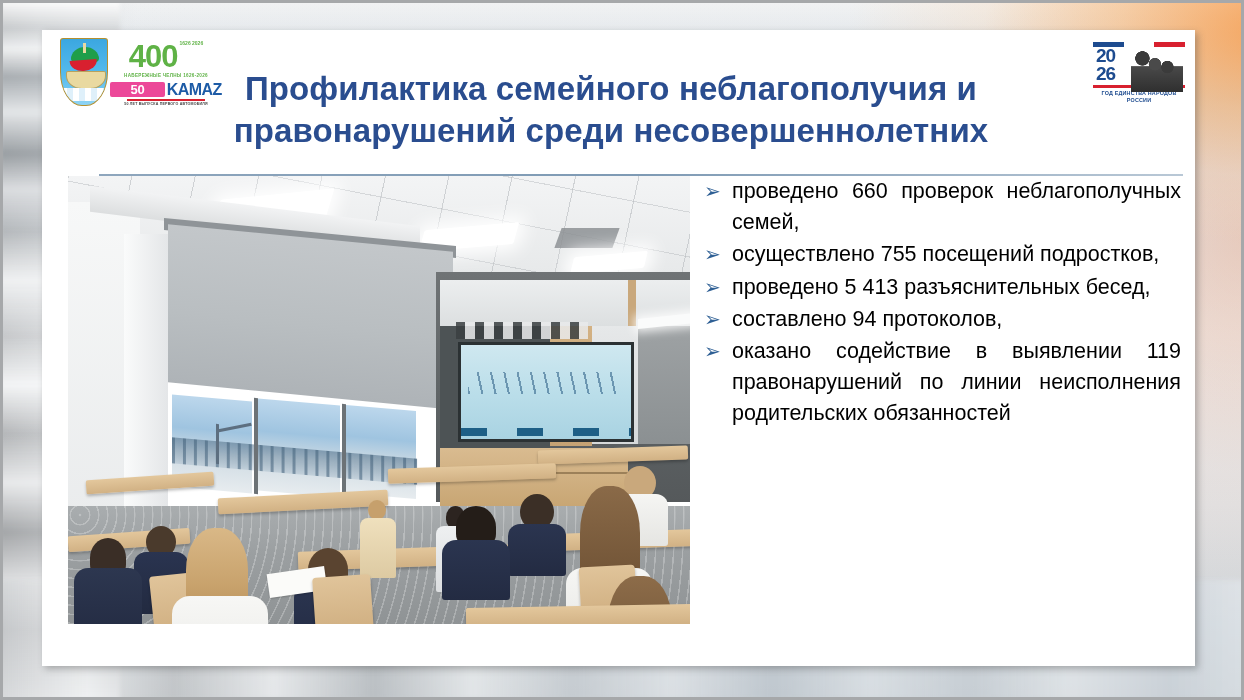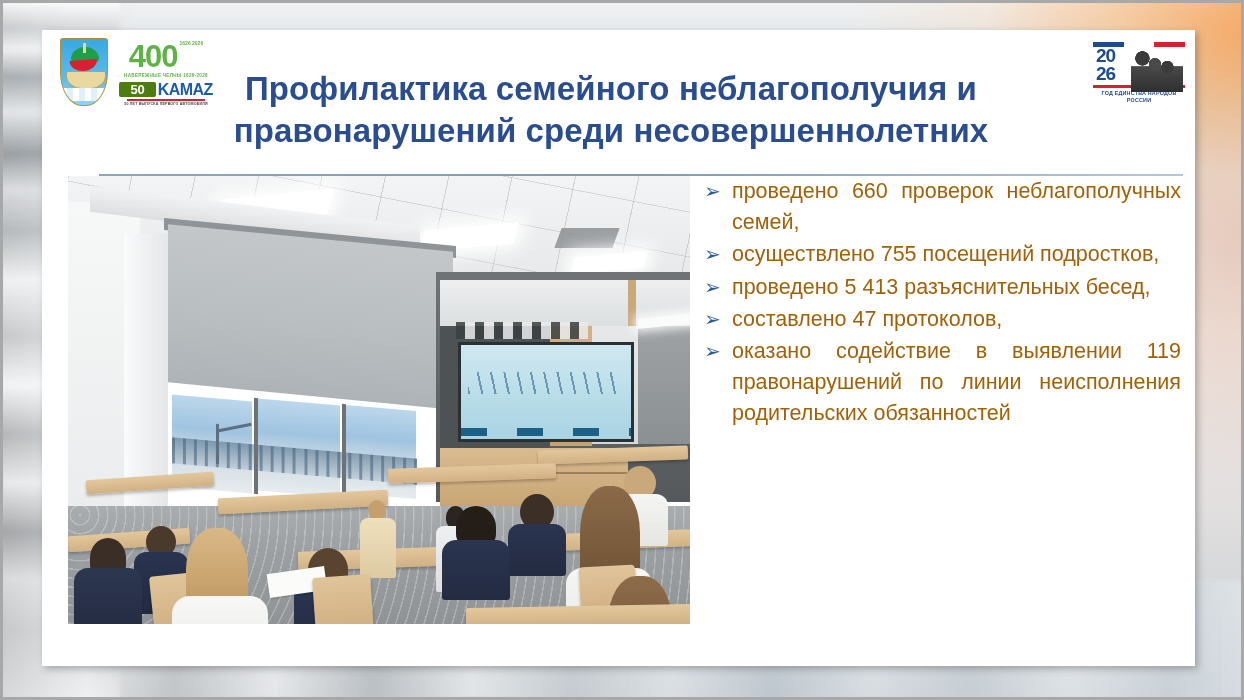--- a/index.html
+++ b/index.html
@@ -92,21 +92,21 @@
   }
   .coa-mast{position:absolute;left:22px;top:4px;width:3px;height:10px;background:#e9d9a0;}
 
   
   .brand400{display:flex;flex-direction:column;align-items:center;width:104px;padding-top:3px;}
   .b4-row{display:flex;align-items:center;justify-content:center;}
   .b4-4{font:700 31px/1 "Liberation Sans",sans-serif;color:#5fb246;letter-spacing:-1px;}
   .b4-badge{font:700 5px/1 "Liberation Sans",sans-serif;color:#5fb246;margin-left:2px;align-self:flex-start;}
   .b4-cap{font:700 4.6px/1.25 "Liberation Sans",sans-serif;color:#5fb246;letter-spacing:.3px;text-align:center;margin-top:1px;}
   .kamaz{display:flex;align-items:center;gap:2px;margin-top:3px;}
-  .kam-50{background:#4d7c0f;color:#fff;font:700 13px/1 "Liberation Sans",sans-serif;padding:1px 11px;border-radius:2px;}
+  .kam-50{background:#ec4899;color:#fff;font:700 13px/1 "Liberation Sans",sans-serif;padding:1px 20px;border-radius:2px;}
   .kam-txt{font:900 16px/1 "Liberation Sans",sans-serif;color:#1d5ba6;letter-spacing:-.6px;}
   .kam-line{width:78px;height:2px;background:#d8202f;margin-top:1px;}
   .kam-cap{font:700 3.6px/1.2 "Liberation Sans",sans-serif;color:#444;letter-spacing:.2px;text-align:center;margin-top:1px;}
 
   
   .logo-right{position:absolute;right:10px;top:8px;display:flex;align-items:flex-start;gap:10px;}
   .l2026a{width:92px;position:relative;padding-top:4px;}
   .l2026a .bars{display:flex;height:5px;width:92px;}
   .l2026a .bars i{flex:1;}
   .bar-b{background:#1d4b8f;}.bar-w{background:#fff;}.bar-r{background:#d8202f;}
@@ -290,21 +290,21 @@
   }
   .bmark{
     flex:0 0 auto;width:28px;
     font:400 20px/1.45 "DejaVu Sans",sans-serif;
     color:#2e5f94;
     padding-top:1px;
   }
   .btext{
     flex:1 1 auto;
     font:400 21.5px/1.45 "Liberation Sans",sans-serif;
-    color:#a16207;
+    color:#000000;
     text-align:justify;
     text-justify:inter-word;
     hyphens:none;
   }
   .btext.nojust{text-align:left;}
 </style>
 </head>
 <body>
 
 <div id="backdrop"></div>
@@ -464,21 +464,21 @@
         <span class="btext">осуществлено 755 посещений подростков,</span>
       </div>
 
       <div class="bullet">
         <span class="bmark">➢</span>
         <span class="btext">проведено 5 413 разъяснительных бесед,</span>
       </div>
 
       <div class="bullet">
         <span class="bmark">➢</span>
-        <span class="btext nojust">составлено 47 протоколов,</span>
+        <span class="btext nojust">составлено 94 протоколов,</span>
       </div>
 
       <div class="bullet">
         <span class="bmark">➢</span>
         <span class="btext">оказано содействие в выявлении 119 правонарушений по линии неисполнения родительских обязанностей</span>
       </div>
 
     </div>
   </div>
 </div>

